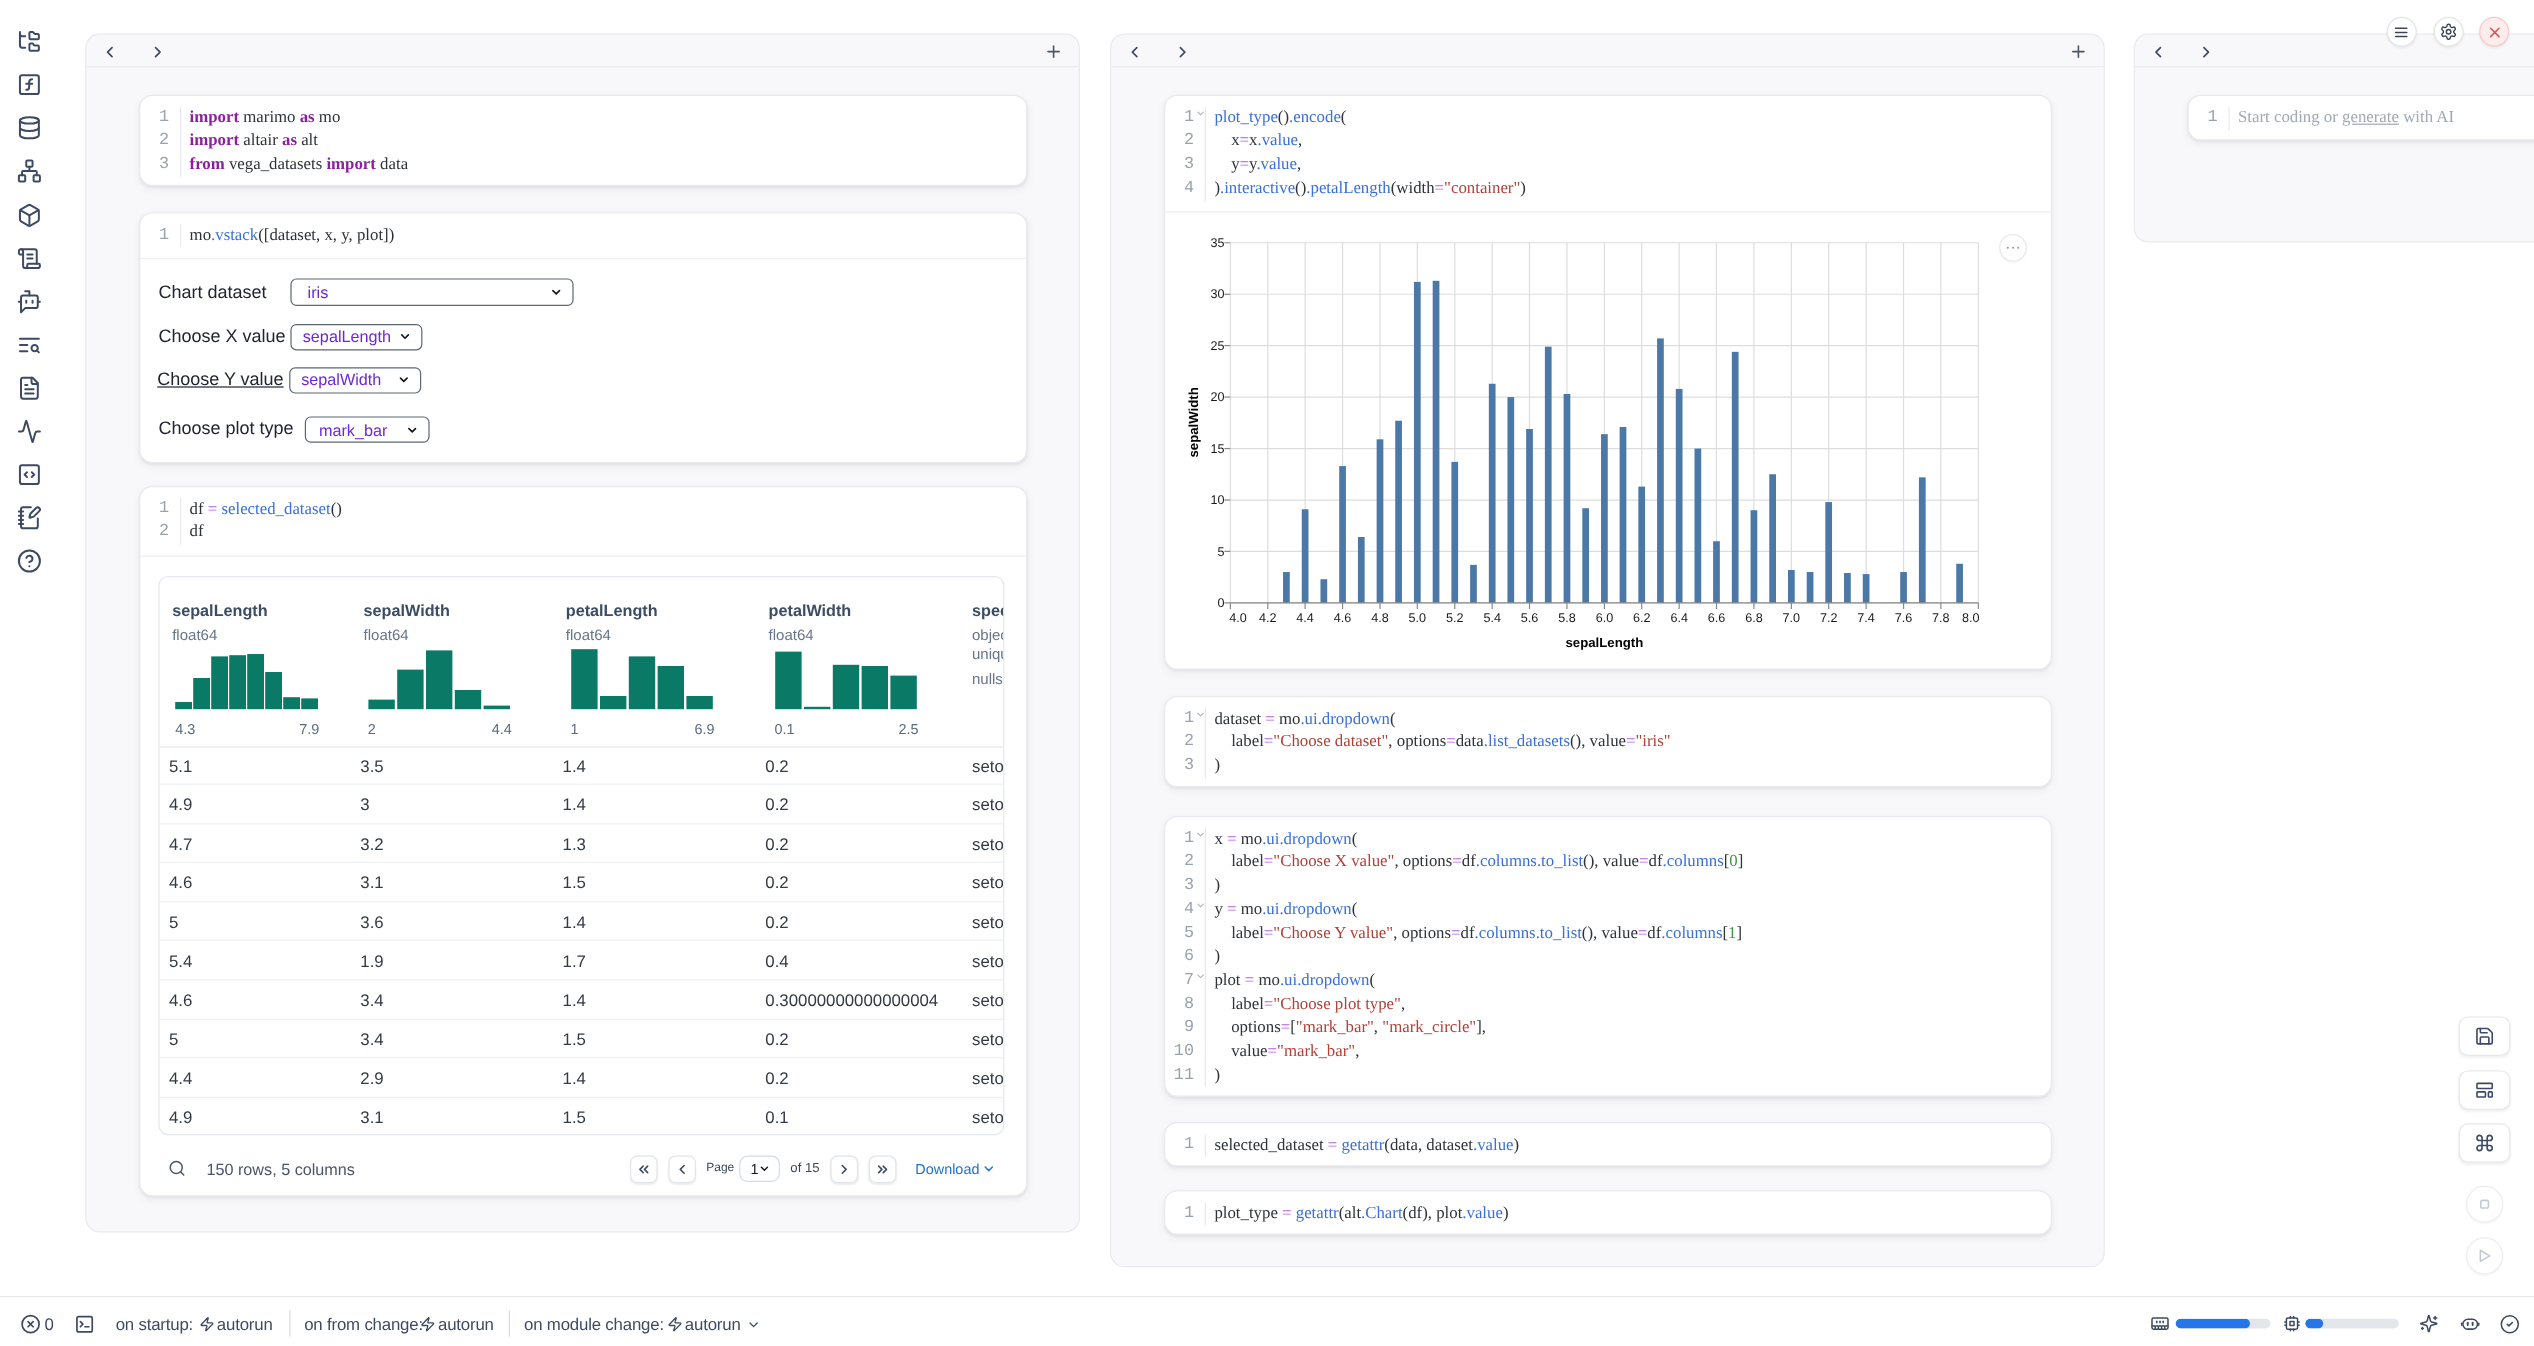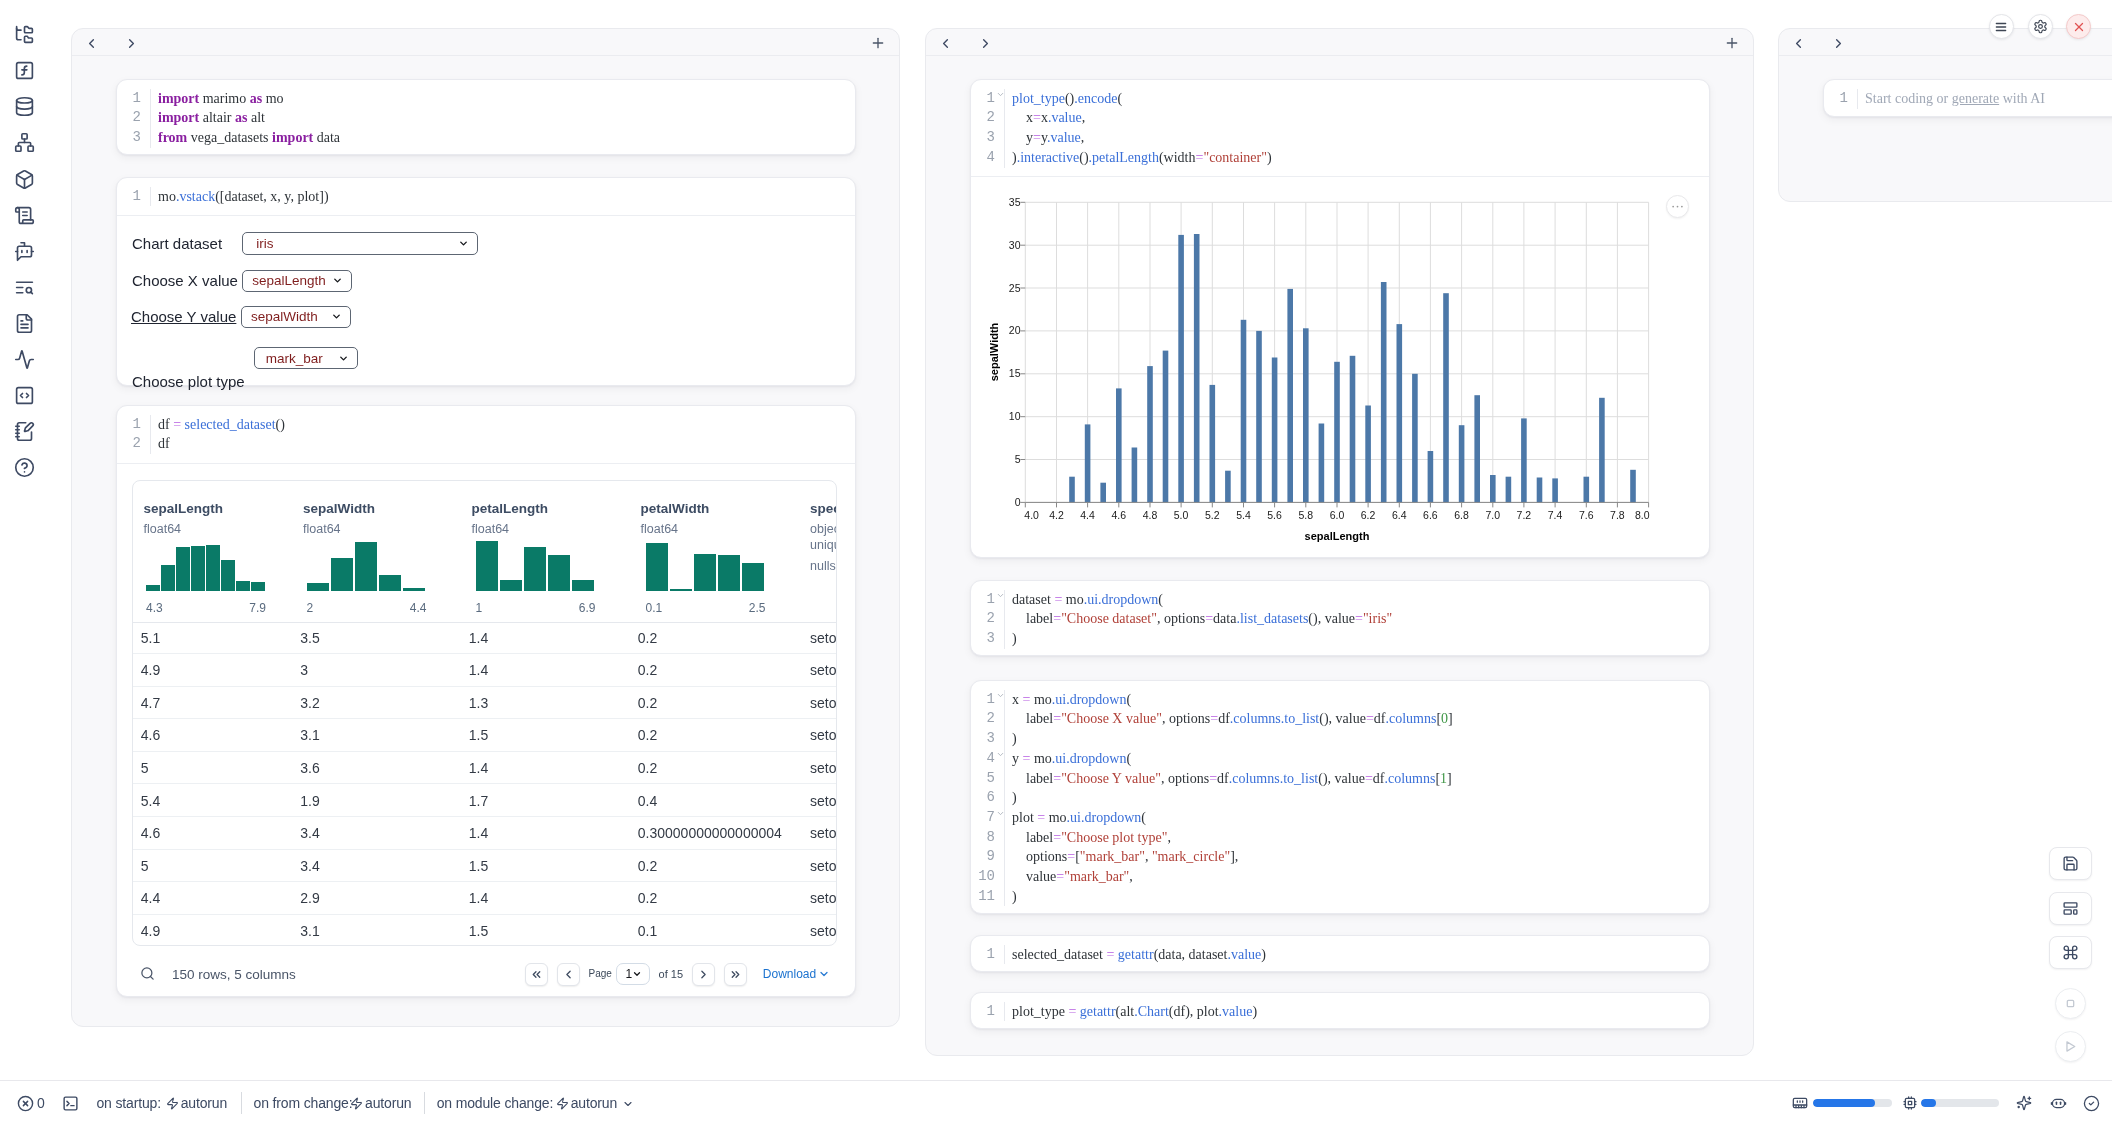--- a/index.html
+++ b/index.html
@@ -15,21 +15,21 @@
 .codetext{padding-left:8px;font-family:Liberation Serif, serif;}
 .gutline{position:absolute;left:33px;top:0;bottom:0;width:0;border-left:1px solid #e7e9ee;}
 .k{color:#8a1fa0;font-weight:bold;}
 .f{color:#3a6fd8;}
 .s{color:#b04038;}
 .n{color:#3f9646;}
 
 .op{color:#b75ee1;}
 svg.ic{display:block;}
 .sel{position:absolute;background:#fff;border:1px solid #5d6673;border-radius:5px;
- font-size:15.5px;color:#7f1d1d;display:flex;align-items:center;padding-left:12px;}
+ font-size:15.5px;color:#6d28d9;display:flex;align-items:center;padding-left:12px;}
 .sel svg{position:absolute;right:8px;top:50%;margin-top:-5.5px;}
 .lbl{position:absolute;font-size:15px;color:#202531;white-space:nowrap;}
 .pagerbtn{position:absolute;width:23px;height:23px;background:#fff;border:1px solid #e2e5ea;border-radius:6px;
  box-shadow:0 1px 1.5px rgba(0,0,0,.07);display:flex;align-items:center;justify-content:center;color:#3f4c61;}
 .rbtn{position:absolute;left:2049px;width:43px;height:33px;background:#fff;border:1px solid #e7e8ec;border-radius:8px;
  box-shadow:0 1px 2px rgba(15,23,42,.06);display:flex;align-items:center;justify-content:center;color:#3d4a63;}
 .rcirc{position:absolute;background:#fff;border:1px solid #eceef1;border-radius:50%;
  box-shadow:0 1px 2px rgba(15,23,42,.05);display:flex;align-items:center;justify-content:center;color:#c3c9d2;}
 .tcirc{position:absolute;top:14px;width:25px;height:25px;border-radius:50%;background:#fff;border:1px solid #e4e5e9;
  box-shadow:0 1px 2.5px rgba(15,23,42,.08);display:flex;align-items:center;justify-content:center;color:#3e4654;}
@@ -206,21 +206,21 @@
       <path d="m6 9 6 6 6-6"></path>
     </svg></div>
 <div class="lbl" style="left:132px;top:271.5px;">Choose X value</div>
 <div class="sel" style="left:242.3px;top:269.5px;width:110px;height:22px;font-size:13.5px;padding-left:9px;">sepalLength<svg class="ic" style="" width="11" height="11" viewBox="0 0 24 24" fill="none" stroke="#16181c" stroke-width="3" stroke-linecap="round" stroke-linejoin="round">
       <path d="m6 9 6 6 6-6"></path>
     </svg></div>
 <div class="lbl" style="left:131px;top:307.5px;text-decoration:underline;">Choose Y value</div>
 <div class="sel" style="left:241px;top:305.5px;width:110px;height:22px;font-size:13.5px;padding-left:9px;">sepalWidth<svg class="ic" style="" width="11" height="11" viewBox="0 0 24 24" fill="none" stroke="#16181c" stroke-width="3" stroke-linecap="round" stroke-linejoin="round">
       <path d="m6 9 6 6 6-6"></path>
     </svg></div>
-<div class="lbl" style="left:132px;top:348.5px;margin-top:24px;">Choose plot type</div>
+<div class="lbl" style="left:132px;top:348.5px;">Choose plot type</div>
 <div class="sel" style="left:253.8px;top:347px;width:104.4px;height:22px;font-size:13.5px;padding-left:11px;">mark_bar<svg class="ic" style="" width="11" height="11" viewBox="0 0 24 24" fill="none" stroke="#16181c" stroke-width="3" stroke-linecap="round" stroke-linejoin="round">
       <path d="m6 9 6 6 6-6"></path>
     </svg></div>
 <div class="cell" style="left:116px;top:405px;width:740px;height:592px;">
     <div class="codewrap" style="padding-top:8.8px;height:56.7px;position:relative;">
       <div class="gutline" style="top:8.8px;bottom:auto;height:39.4px;"></div>
       <div class="cline"><span class="gut">1</span><span class="codetext">df <span class="op">=</span> <span class="f">selected_dataset</span>()</span></div>
       <div class="cline"><span class="gut">2</span><span class="codetext">df</span></div>
     </div>
     <div style="position:absolute;left:0;top:56.7px;right:0;border-top:1px solid #eceef2;"></div>

